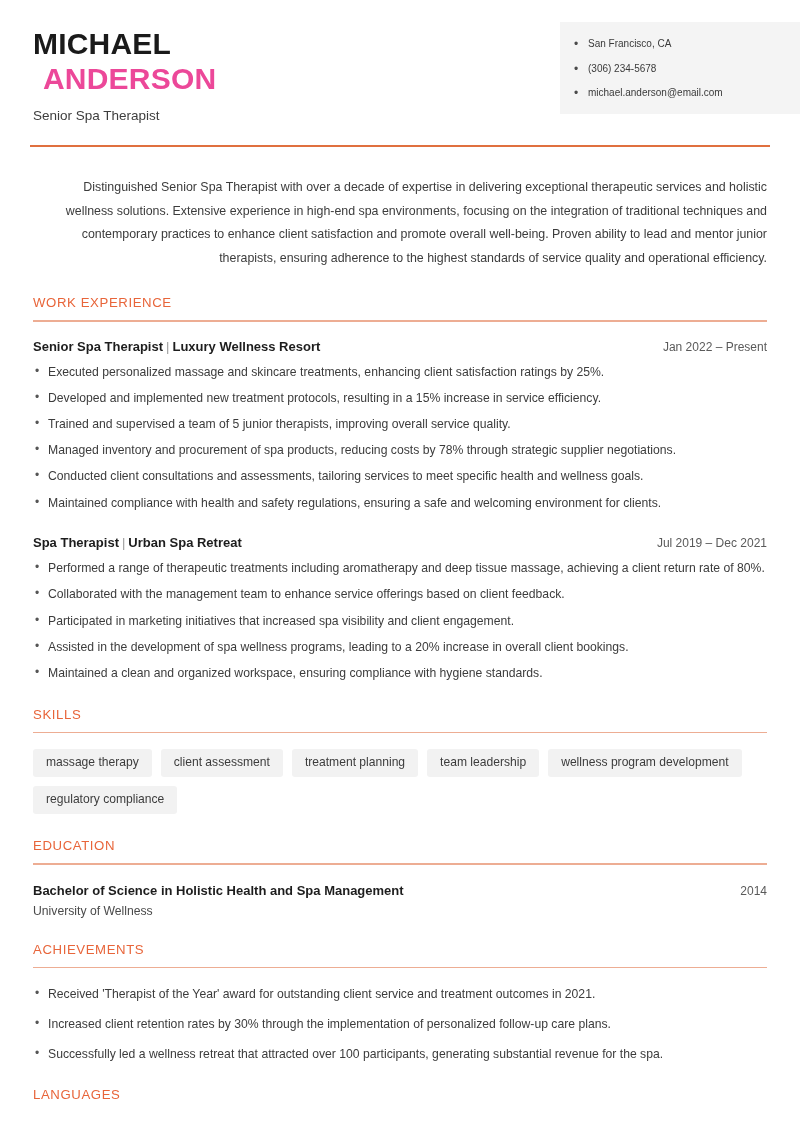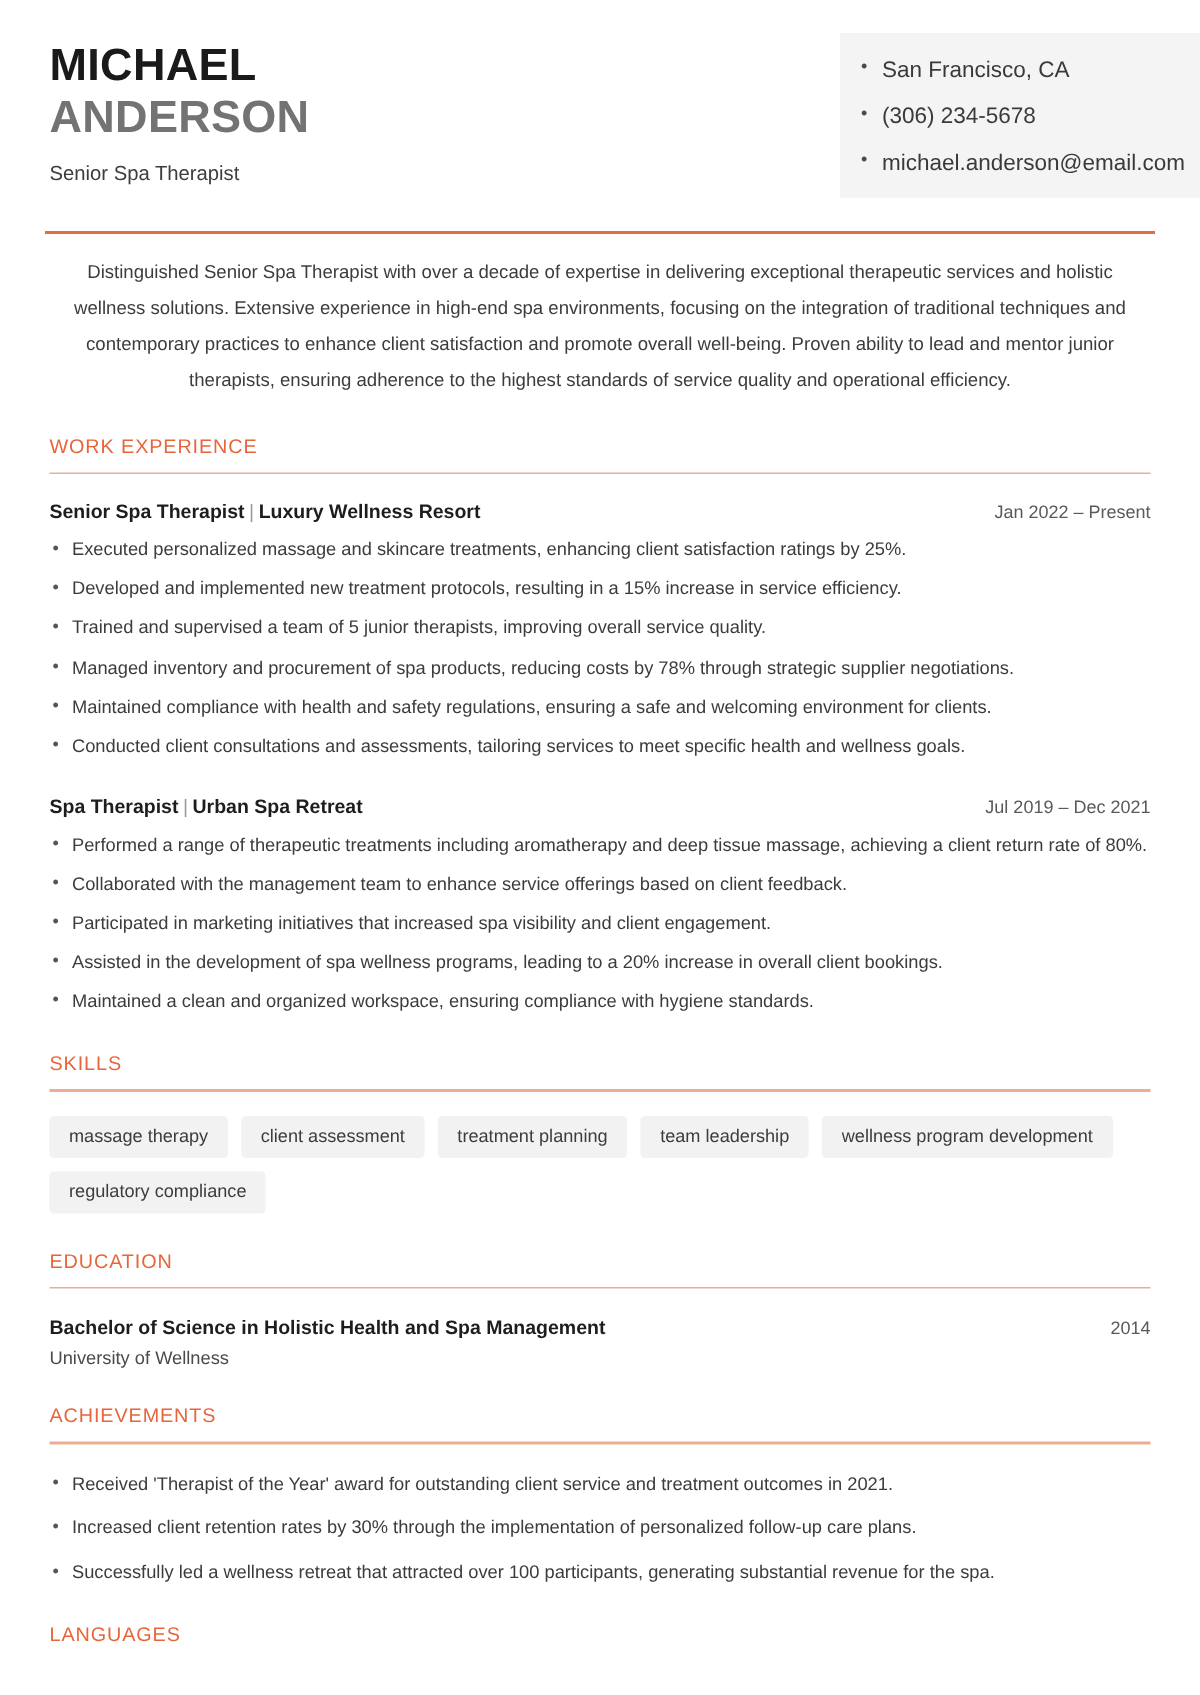--- a/index.html
+++ b/index.html
@@ -34,21 +34,21 @@
     padding-left: 33px;
     padding-top: 4px;
   }
   .name-line {
     font-size: 30px;
     font-weight: bold;
     line-height: 1.18;
     letter-spacing: 0.2px;
   }
   .name-first { color: #1a1a1a; }
-  .name-last  { color: #737373; }
+  .name-last  { color: #ec4899; margin-left: 10px; }
   .job-title {
     margin-top: 11px;
     font-size: 13.5px;
     color: #3d3d3d;
     font-weight: normal;
   }
 
   .contact-box {
     width: 240px;
     margin-right: 0px;
@@ -57,21 +57,21 @@
     min-height: 86px;
   }
   .contact-list {
     list-style: none;
     margin: 0;
     padding: 0;
   }
   .contact-list li {
     position: relative;
     padding-left: 14px;
-    font-size: 15px;
+    font-size: 10px;
     color: #3a3a3a;
     line-height: 1.25;
     margin-bottom: 12px;
   }
   .contact-list li:last-child { margin-bottom: 0; }
   .contact-list li::before {
     content: "•";
     position: absolute;
     left: 0;
     top: -1px;
@@ -84,25 +84,25 @@
     background: #E0703F;
     margin: 22px 30px 0 30px;
   }
 
   
   .content {
     padding: 0 33px;
   }
 
   .summary {
-    margin-top: 14px;
+    margin-top: 29px;
     font-size: 12.4px;
     line-height: 1.92;
     color: #3c3c3c;
-    text-align: center;
+    text-align: right;
   }
 
   .section { margin-top: 24px; }
   .section-title {
     font-size: 13.2px;
     font-weight: normal;
     letter-spacing: 0.6px;
     color: #E8653A;
     text-transform: uppercase;
   }
@@ -241,22 +241,22 @@
           <div class="job-heading">
             <span>Senior Spa Therapist</span><span class="sep">|</span><span>Luxury Wellness Resort</span>
           </div>
           <div class="job-dates">Jan 2022 – Present</div>
         </div>
         <ul class="bullets">
           <li>Executed personalized massage and skincare treatments, enhancing client satisfaction ratings by 25%.</li>
           <li>Developed and implemented new treatment protocols, resulting in a 15% increase in service efficiency.</li>
           <li>Trained and supervised a team of 5 junior therapists, improving overall service quality.</li>
           <li>Managed inventory and procurement of spa products, reducing costs by 78% through strategic supplier negotiations.</li>
+          <li>Conducted client consultations and assessments, tailoring services to meet specific health and wellness goals.</li>
           <li>Maintained compliance with health and safety regulations, ensuring a safe and welcoming environment for clients.</li>
-          <li>Conducted client consultations and assessments, tailoring services to meet specific health and wellness goals.</li>
         </ul>
       </div>
 
       <div class="job">
         <div class="job-head">
           <div class="job-heading">
             <span>Spa Therapist</span><span class="sep">|</span><span>Urban Spa Retreat</span>
           </div>
           <div class="job-dates">Jul 2019 – Dec 2021</div>
         </div>

